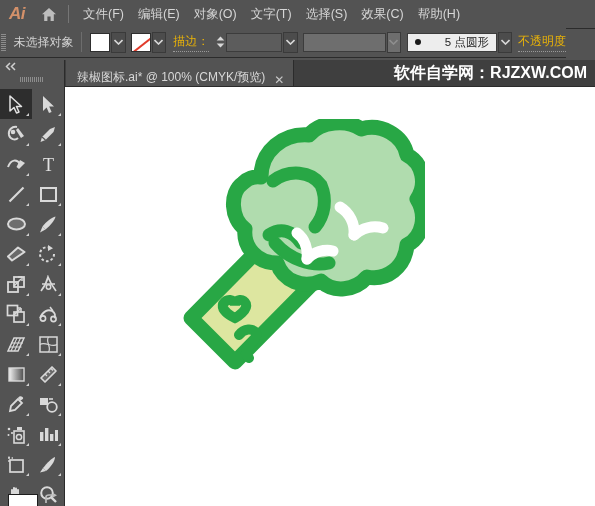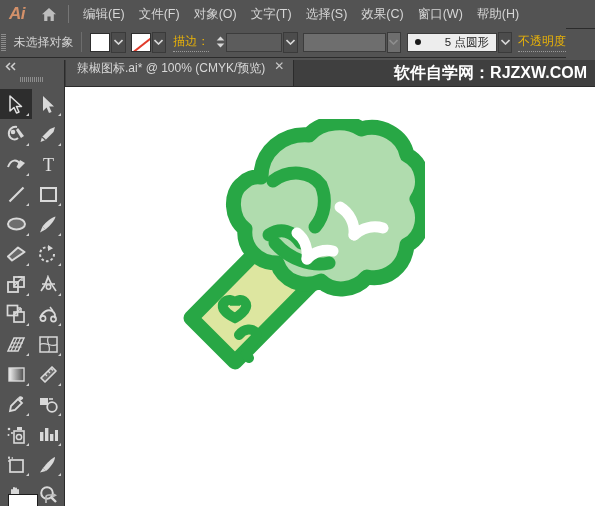--- a/index.html
+++ b/index.html
@@ -85,21 +85,21 @@
   }
   .brush-dot{width:6px;height:6px;border-radius:50%;background:#1a1a1a;flex:none;}
 
   
   .tabbar{
     position:absolute;left:0;top:60px;width:595px;height:26px;
     background:#3f3f3f;display:flex;align-items:stretch;
     border-bottom:1px solid #2b2b2b;
   }
   .doc-tab{
-    display:flex;align-items:flex-start;gap:9px;padding:0 9px 0 11px;
+    display:flex;align-items:flex-end;gap:9px;padding:0 9px 0 11px;
     background:#535353;color:#d8d8d8;font-size:12px;white-space:nowrap;
     border-right:1px solid #2b2b2b;
   }
   .tab-close{color:#c8c8c8;font-size:12px;line-height:1;cursor:pointer;}
   .watermark{
     margin-left:auto;display:flex;align-items:center;padding-right:8px;
     color:#ffffff;font-size:16px;font-weight:bold;white-space:nowrap;
   }
 
   
@@ -149,27 +149,26 @@
 <div id="app">
 
   <div class="menubar">
     <div class="ai-logo">Ai</div>
     <div class="home-icon">
       <svg width="16" height="15" viewBox="0 0 16 15">
         <path d="M8 1 L15 7.2 L12.8 7.2 L12.8 14 L9.6 14 L9.6 9.6 L6.4 9.6 L6.4 14 L3.2 14 L3.2 7.2 L1 7.2 Z" fill="#bdbdbd"></path>
       </svg>
     </div>
     <div class="menu-sep"></div>
+    <div class="menu-item">文件(F)</div>
     <div class="menu-item">编辑(E)</div>
-    <div class="menu-item">文件(F)</div>
     <div class="menu-item">对象(O)</div>
     <div class="menu-item">文字(T)</div>
     <div class="menu-item">选择(S)</div>
     <div class="menu-item">效果(C)</div>
-    <div class="menu-item">窗口(W)</div>
     <div class="menu-item">帮助(H)</div>
   </div>
 
   <div class="controlbar">
     <div class="grip">
         <i></i>
       </div>
     <div class="cb-label">未选择对象</div>
     <div class="cb-sep"></div>
 

